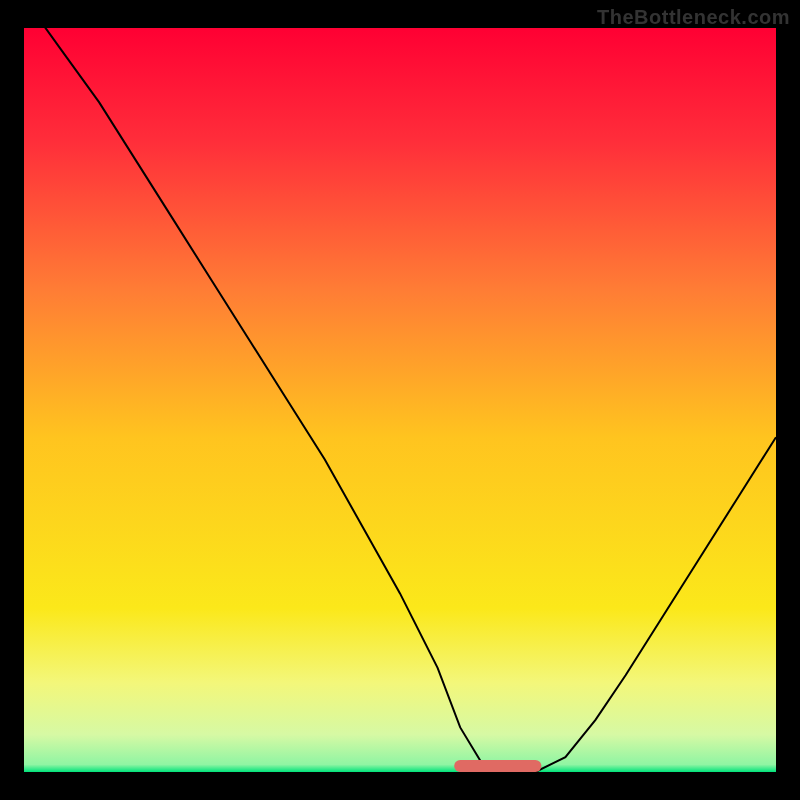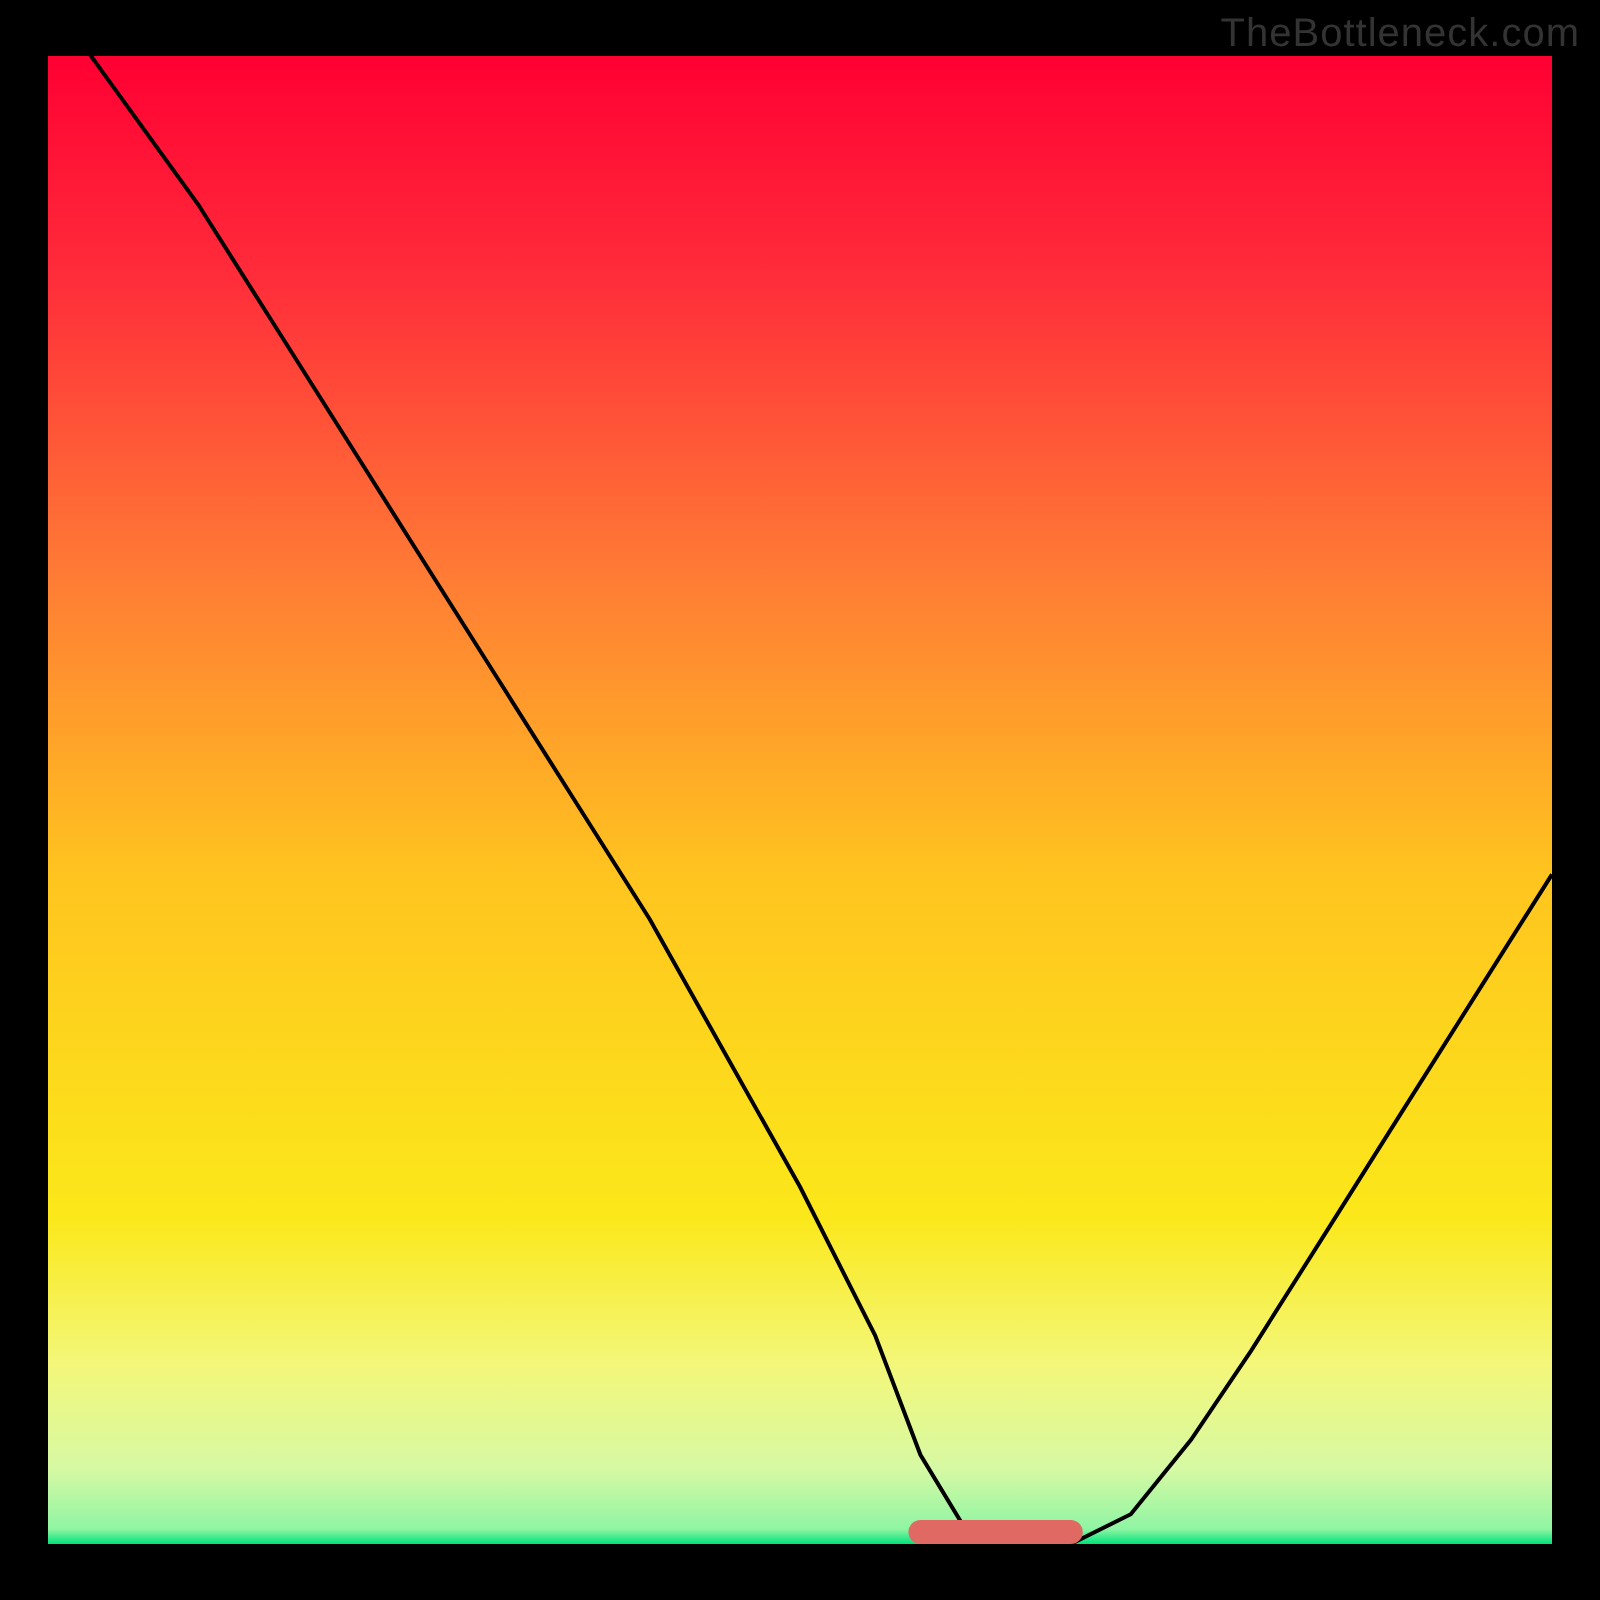--- a/index.html
+++ b/index.html
@@ -15,21 +15,21 @@
     height: 800px;
     position: relative;
     background: #000000;
   }
   .watermark {
     position: absolute;
     top: 6px;
     right: 10px;
     color: #333333;
     font-size: 20px;
-    font-weight: 400;
+    font-weight: 700;
     letter-spacing: 0.5px;
   }
   .plot-area {
     position: absolute;
     left: 24px;
     top: 28px;
     width: 752px;
     height: 744px;
   }
 </style>

